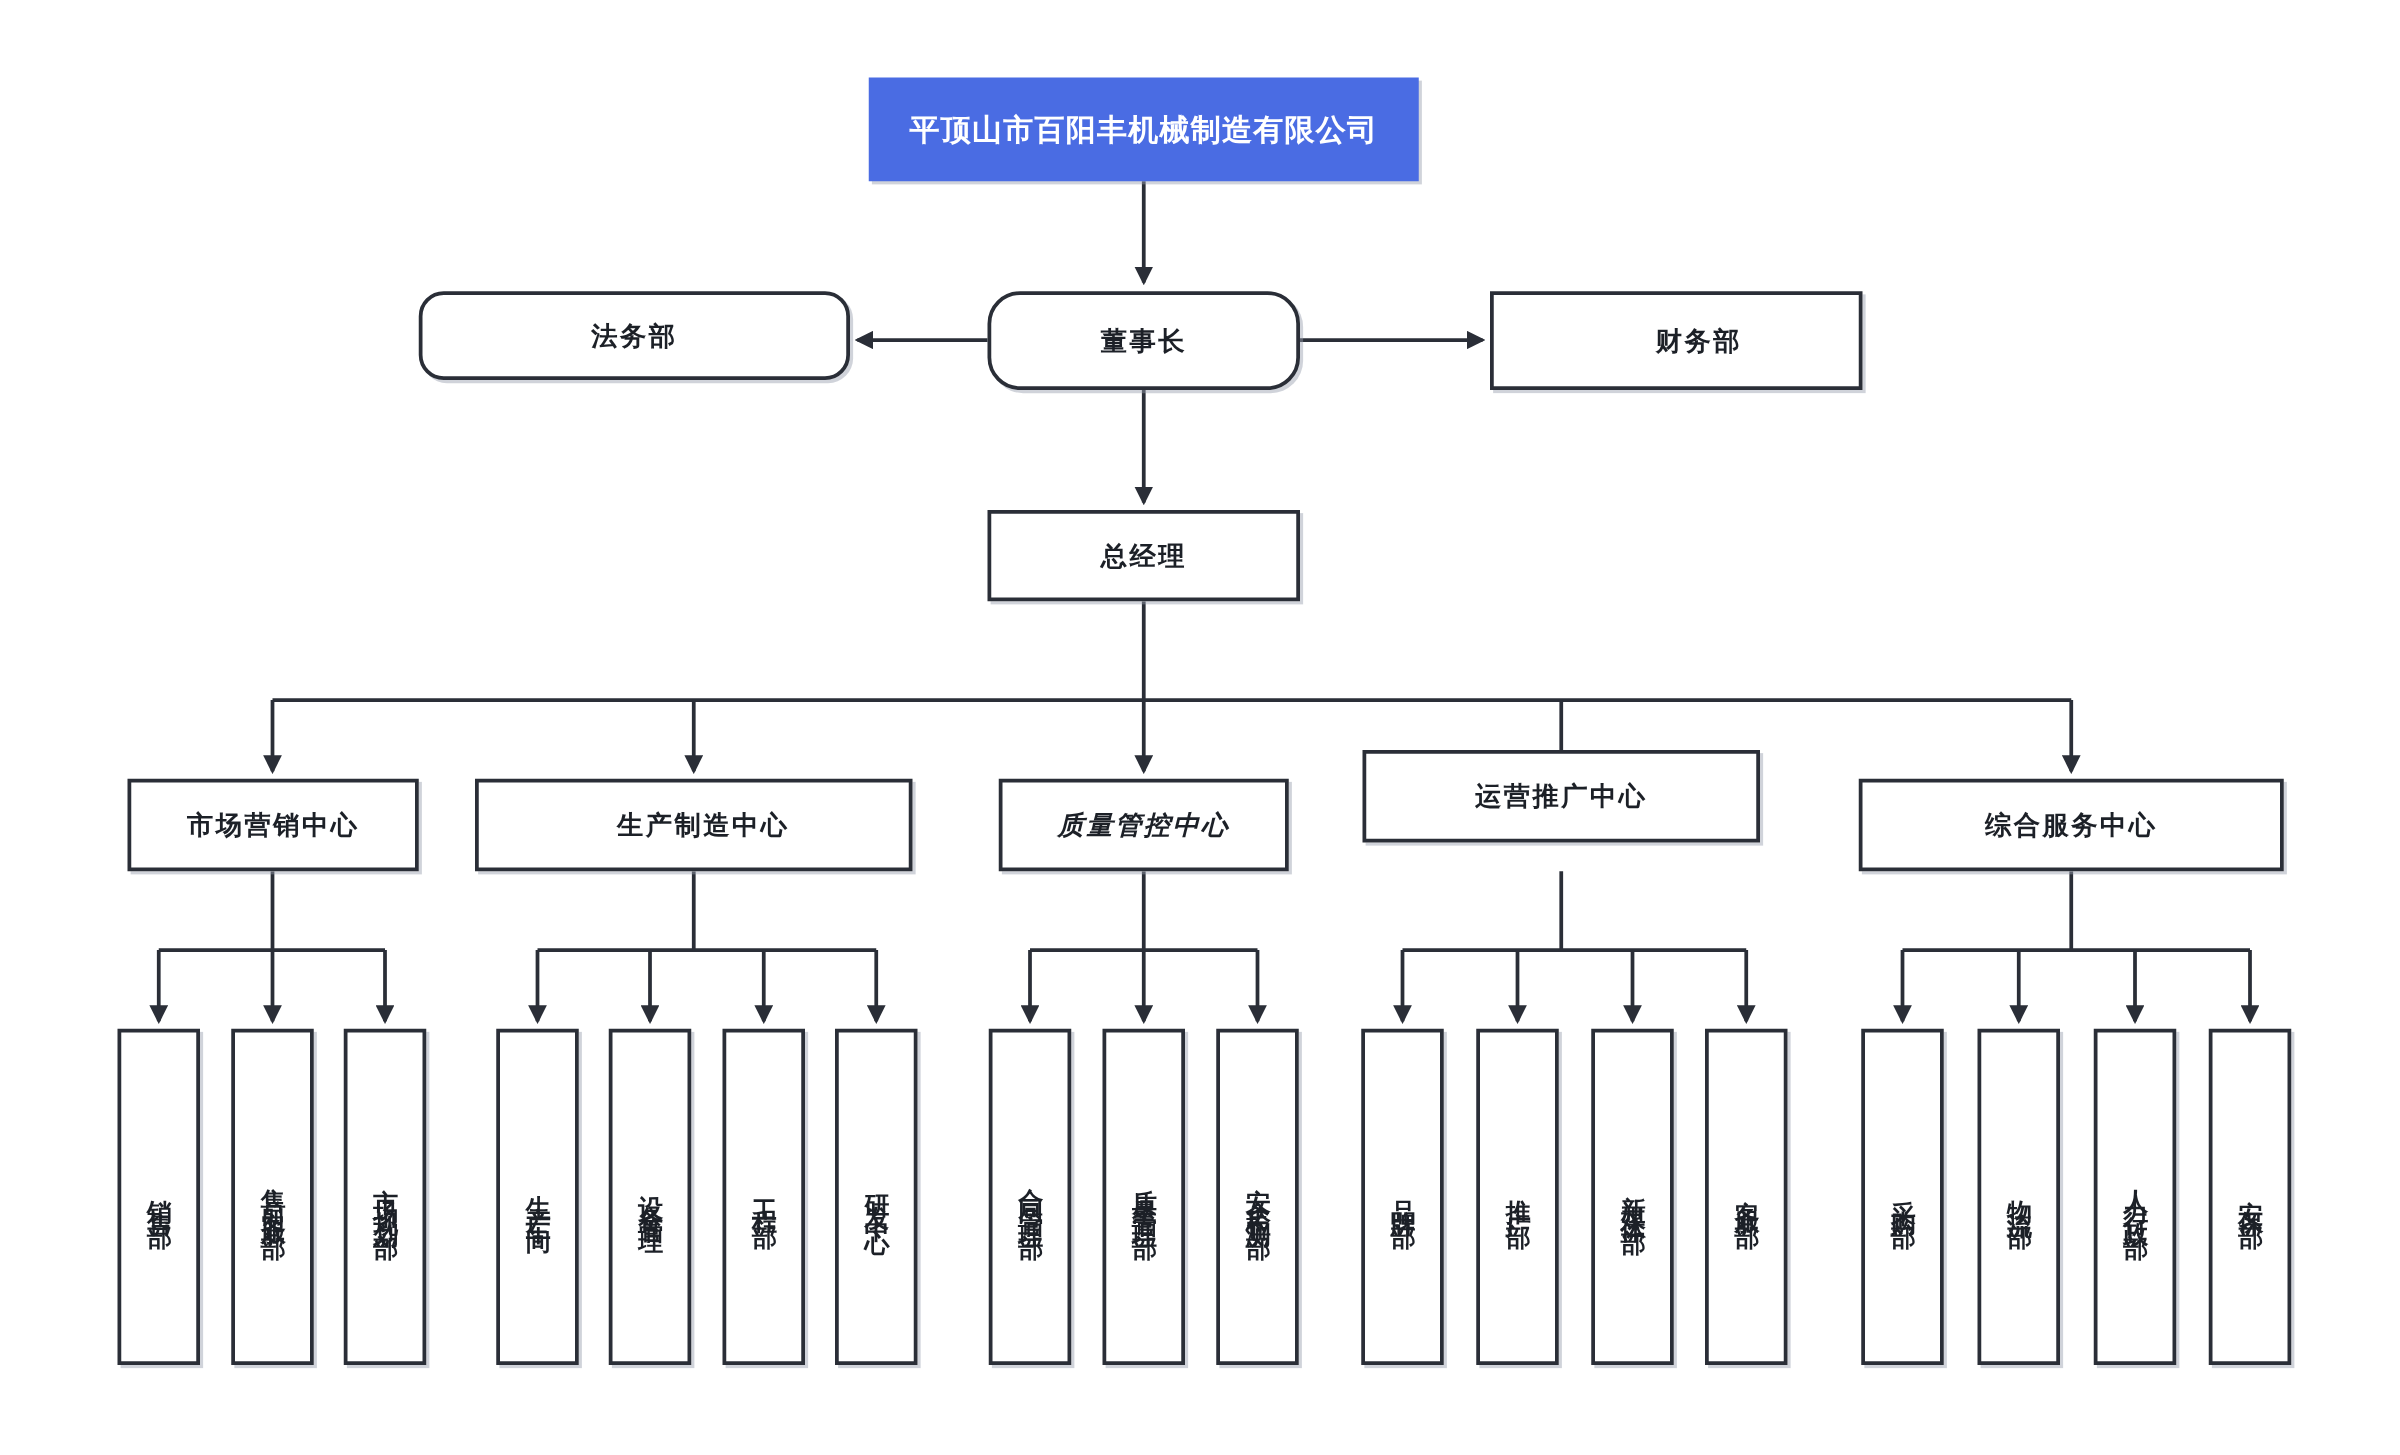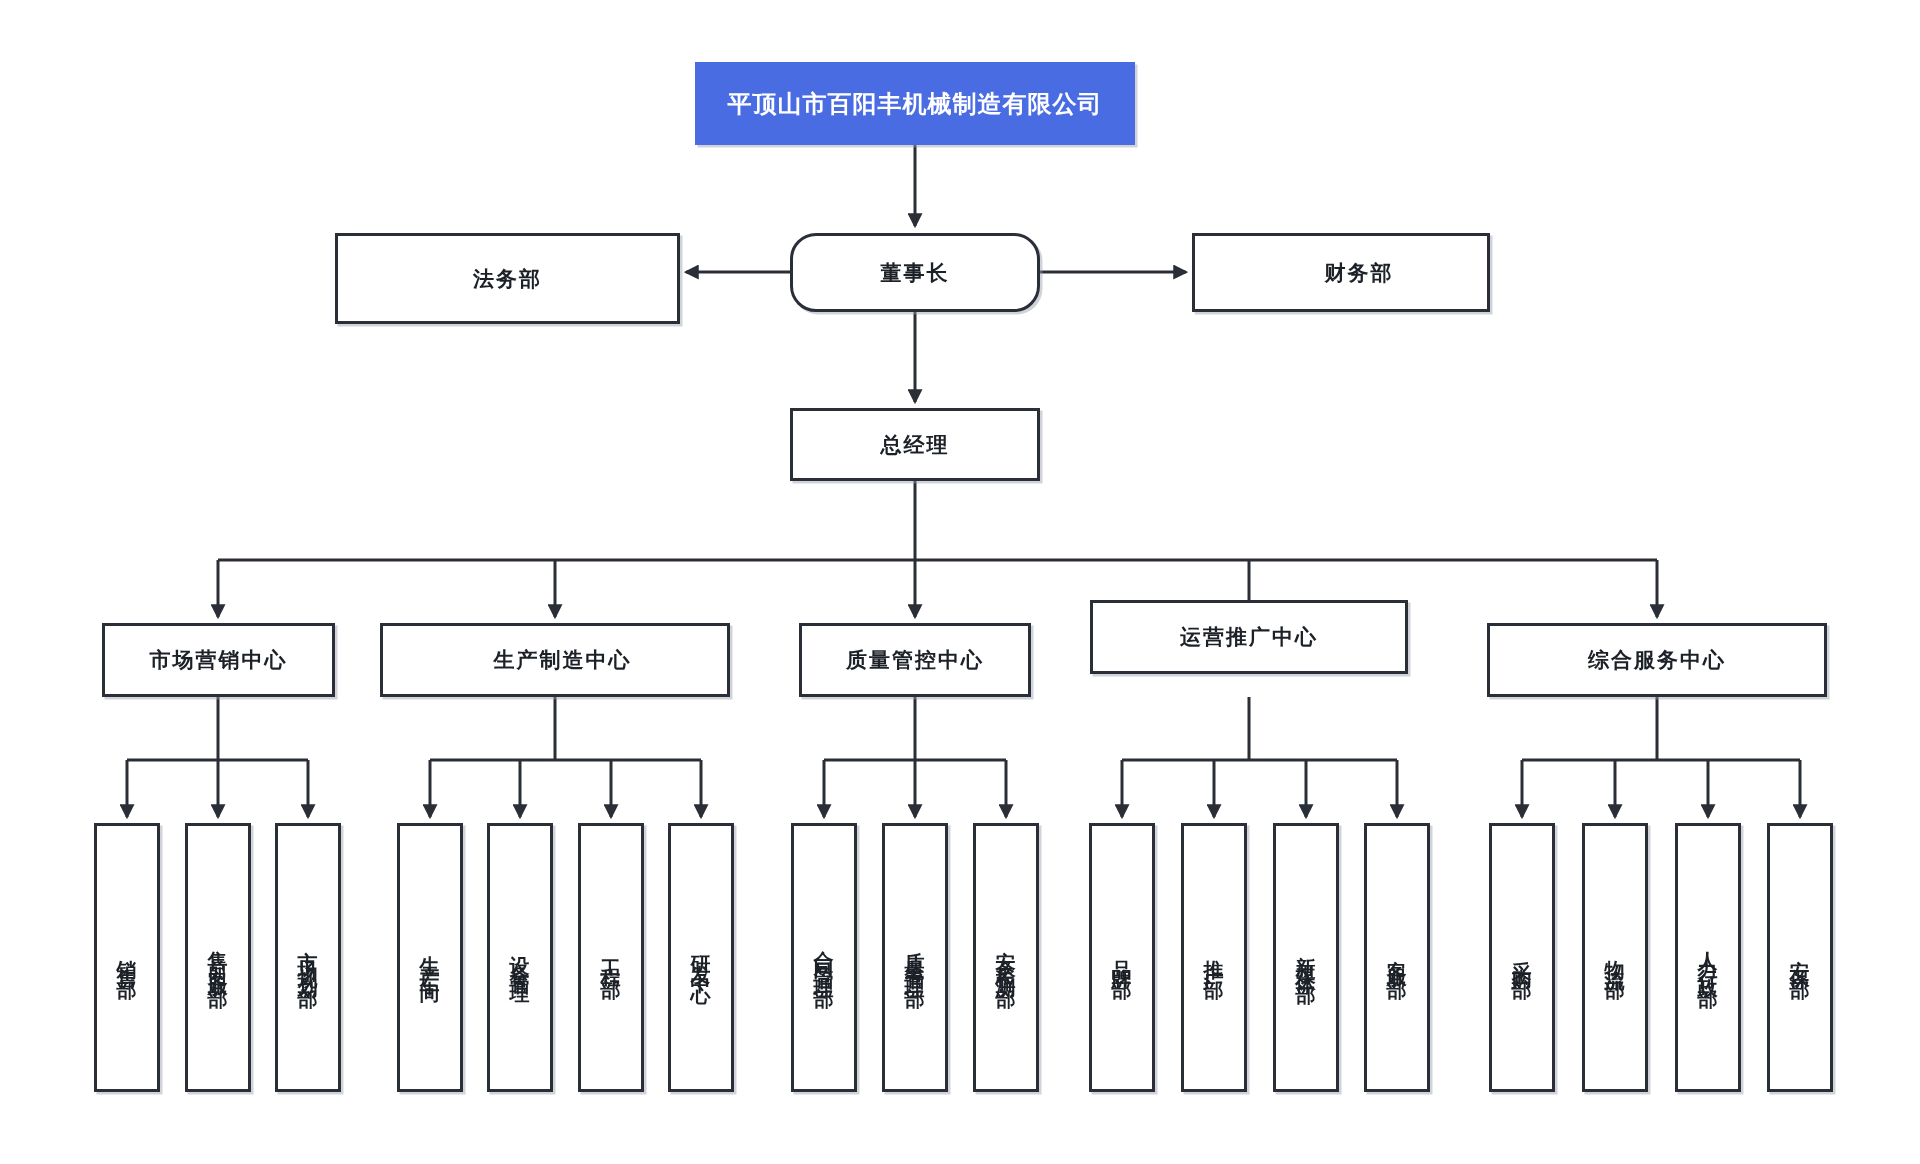--- a/index.html
+++ b/index.html
@@ -85,29 +85,29 @@
       <path d="M1397,760 V817" marker-end="url(#arrow)"></path>
       <path d="M1522,760 V817" marker-end="url(#arrow)"></path>
       <path d="M1615,760 V817" marker-end="url(#arrow)"></path>
       <path d="M1708,760 V817" marker-end="url(#arrow)"></path>
       <path d="M1800,760 V817" marker-end="url(#arrow)"></path>
     </g>
   </svg>
 
   <div class="node root" style="left:695px; top:62px; width:440px; height:83px;">平顶山市百阳丰机械制造有限公司</div>
 
-  <div class="node lvl" style="left:335px; top:233px; width:345px; height:91px;">法务部</div>
+  <div class="node lvl" style="left:335px; top:233px; width:345px; height:71px;border-radius:20px;">法务部</div>
   <div class="node lvl" style="left:790px; top:233px; width:250px; height:79px;border-radius:26px;">董事长</div>
   <div class="node lvl" style="left:1192px; top:233px; width:298px; height:79px;padding-left:36px;">财务部</div>
 
   <div class="node lvl" style="left:790px; top:408px; width:250px; height:73px;">总经理</div>
 
   <div class="node lvl" style="left:102px;  top:623px; width:233px; height:74px;">市场营销中心</div>
   <div class="node lvl" style="left:380px;  top:623px; width:350px; height:74px;padding-left:15px;">生产制造中心</div>
-  <div class="node lvl" style="left:799px;  top:623px; width:232px; height:74px;">质量管控中心</div>
+  <div class="node lvl" style="left:799px;  top:623px; width:232px; height:74px;font-style:italic;">质量管控中心</div>
   <div class="node lvl" style="left:1090px; top:600px; width:318px; height:74px;">运营推广中心</div>
   <div class="node lvl" style="left:1487px; top:623px; width:340px; height:74px;">综合服务中心</div>
 
   <div class="node leaf" style="left:94px;  top:823px; width:66px; height:269px;">销售部</div>
   <div class="node leaf" style="left:185px; top:823px; width:66px; height:269px;">售前客服部</div>
   <div class="node leaf" style="left:275px; top:823px; width:66px; height:269px;">市场规划部</div>
 
   <div class="node leaf" style="left:397px; top:823px; width:66px; height:269px;">生产车间</div>
   <div class="node leaf" style="left:487px; top:823px; width:66px; height:269px;">设备管理</div>
   <div class="node leaf" style="left:578px; top:823px; width:66px; height:269px;">工程部</div>

